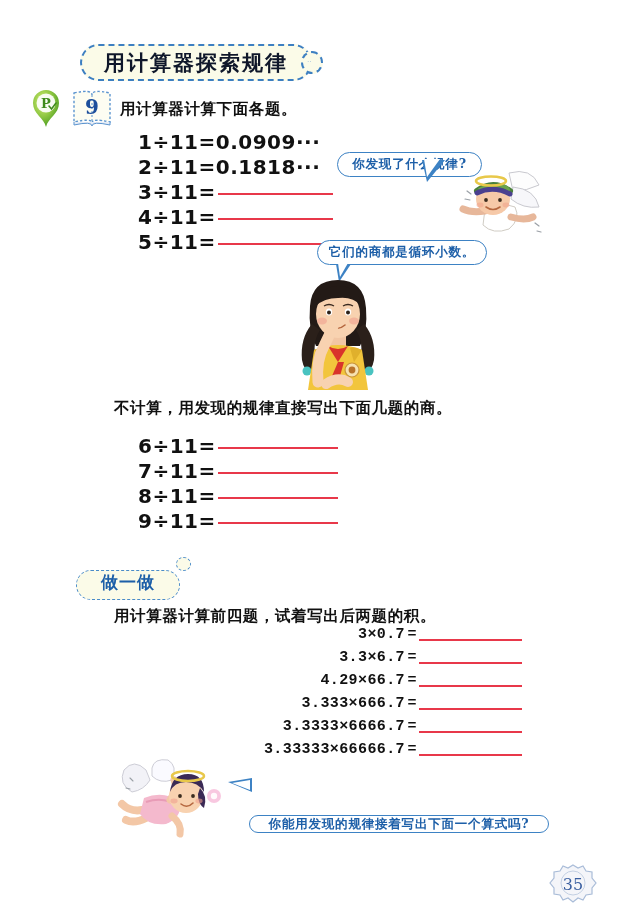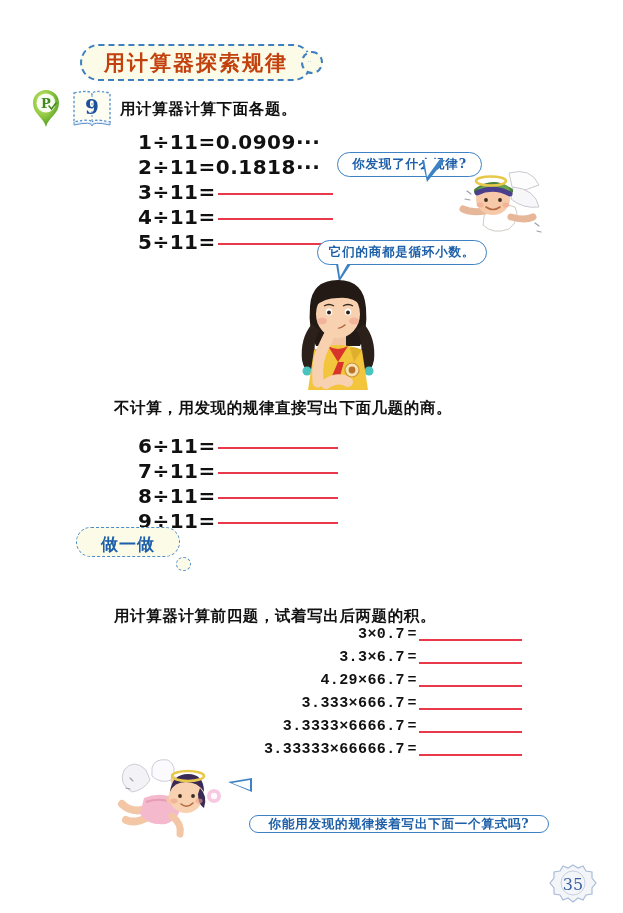--- a/index.html
+++ b/index.html
@@ -28,21 +28,21 @@
     background: #fbfbe8;
     display: flex;
     align-items: center;
     justify-content: center;
     box-sizing: border-box;
   }
   .title-banner .title-text {
     font-family: Liberation Serif, serif;
     font-size: 21px;
     font-weight: bold;
-    color: #c2410c;
+    color: #0f172a;
     letter-spacing: 2px;
     white-space: nowrap;
   }
   .title-knob {
     position: absolute;
     left: 301px;
     top: 51px;
     width: 22px;
     height: 23px;
     border: 2px dashed #3d7fc1;
@@ -195,28 +195,28 @@
     left: 4px; top: -2px;
     border-top: 3px solid transparent;
     border-bottom: 7px solid transparent;
     border-right: 18px solid #ffffff;
   }
 
   
   .doit-tag {
     position: absolute;
     left: 76px;
-    top: 527px;
+    top: 570px;
     width: 104px;
     height: 30px;
     border: 1.6px dashed #4a8bc9;
     border-radius: 15px;
     background: #fbfbe8;
     display: flex;
-    align-items: flex-end;
+    align-items: flex-start;
     justify-content: center;
     box-sizing: border-box;
   }
   .doit-tag .doit-text {
     font-family: "DejaVu Serif", serif;
     font-size: 17px;
     font-weight: bold;
     color: #1d5fa8;
     letter-spacing: 1px;
     white-space: nowrap;

